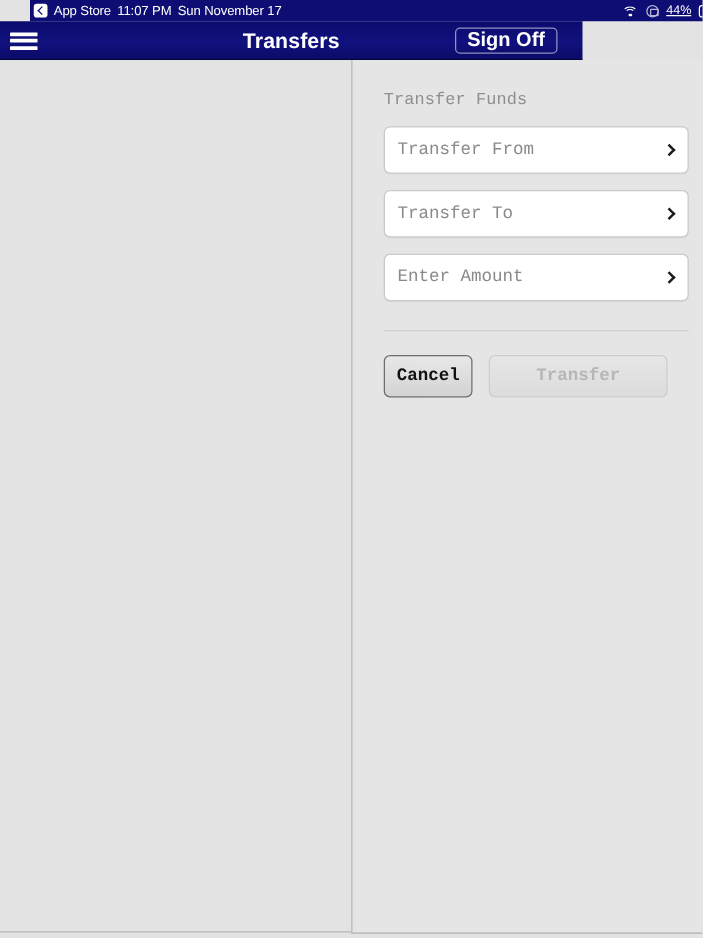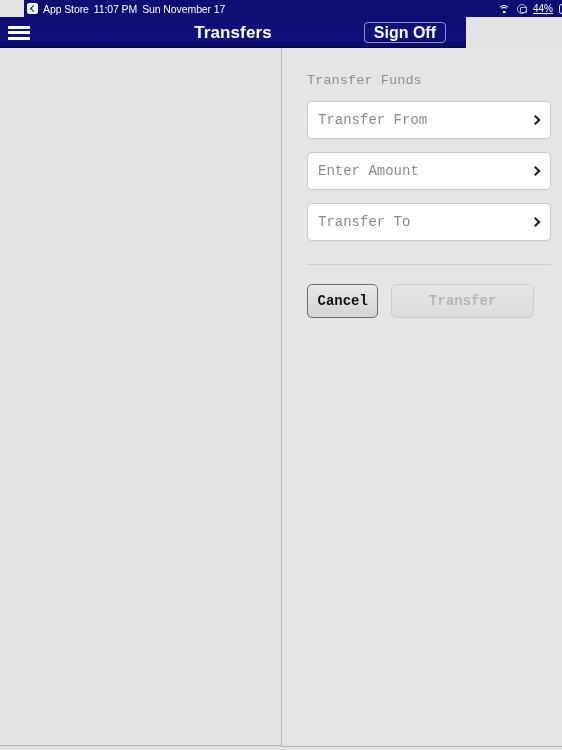--- a/index.html
+++ b/index.html
@@ -323,26 +323,26 @@
       <div class="form-wrap">
 
         <div class="form-heading">Transfer Funds</div>
 
         <div class="field">
           <span class="field-label">Transfer From</span>
           <span class="chevron"></span>
         </div>
 
         <div class="field">
-          <span class="field-label">Enter Amount</span>
+          <span class="field-label">Transfer To</span>
           <span class="chevron"></span>
         </div>
 
         <div class="field">
-          <span class="field-label">Transfer To</span>
+          <span class="field-label">Enter Amount</span>
           <span class="chevron"></span>
         </div>
 
 
         <div class="divider"></div>
 
         <div class="button-row">
           <div class="btn btn-cancel">Cancel</div>
           <div class="btn btn-continue">Transfer</div>
         </div>

